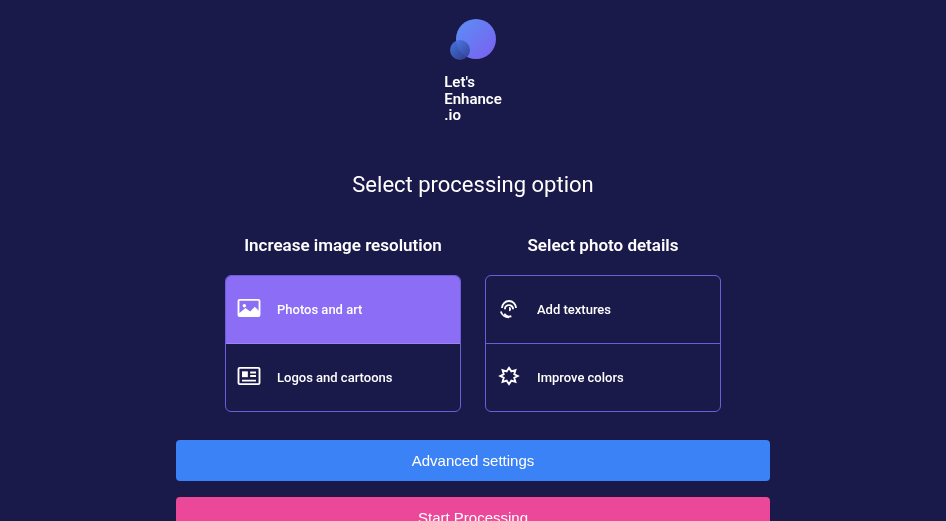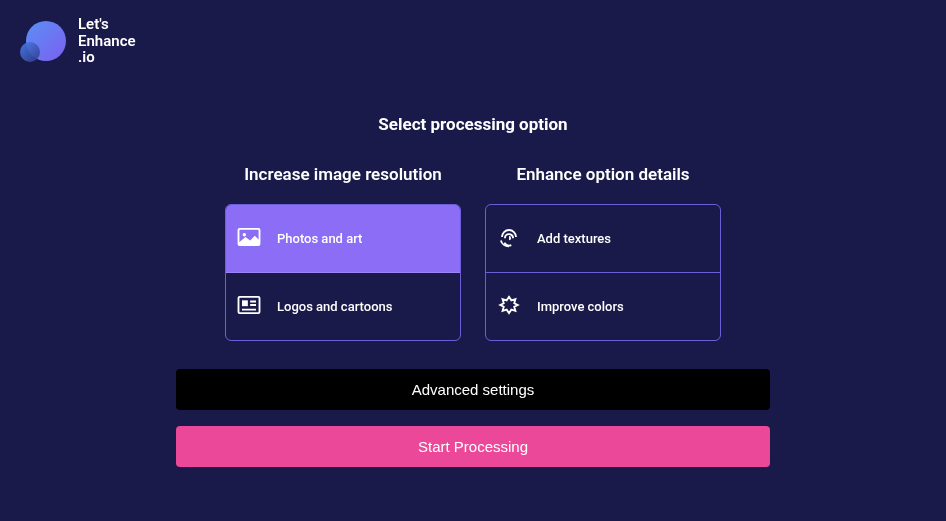--- a/index.html
+++ b/index.html
@@ -13,20 +13,21 @@
       background-color: #1a1a4a;
       font-family: -apple-system, BlinkMacSystemFont, 'Segoe UI', Roboto, sans-serif;
       color: #ffffff;
       overflow: hidden;
     }
     .header {
       display: flex;
       align-items: center;
       padding: 16px 20px;
       gap: 12px;
+      flex-direction: column;
     }
     .logo-icon {
       width: 46px;
       height: 46px;
       position: relative;
     }
     .logo-circle-big {
       width: 40px;
       height: 40px;
       border-radius: 50%;
@@ -51,23 +52,23 @@
       line-height: 1.1;
       white-space: pre-line;
     }
     .main {
       display: flex;
       flex-direction: column;
       align-items: center;
       padding-top: 32px;
     }
     .title {
-      font-size: 17px;
-      font-weight: 700;
-      margin-bottom: 30px;
+      font-size: 22px;
+      font-weight: 400;
+      margin-bottom: 38px;
     }
     .columns {
       display: flex;
       gap: 24px;
       margin-bottom: 28px;
     }
     .column {
       display: flex;
       flex-direction: column;
       align-items: center;
@@ -121,21 +122,21 @@
       width: 100%;
       padding: 12px;
       border: none;
       border-radius: 4px;
       font-size: 15px;
       font-weight: 500;
       cursor: pointer;
       text-align: center;
     }
     .btn-secondary {
-      background-color: #000000;
+      background-color: #3b82f6;
       color: #ffffff;
     }
     .btn-primary {
       background-color: #ec4899;
       color: #ffffff;
     }
   </style>
 </head>
 <body>
 
@@ -176,21 +177,21 @@
               <line x1="13" y1="12" x2="18" y2="12"></line>
               <line x1="6" y1="16" x2="18" y2="16"></line>
             </svg>
           </span>
           <span>Logos and cartoons</span>
         </div>
       </div>
     </div>
 
     <div class="column">
-      <div class="column-title">Enhance option details</div>
+      <div class="column-title">Select photo details</div>
       <div class="option-group">
         <div class="option">
           <span>
             <svg class="icon-svg" viewBox="0 0 24 24" fill="none" stroke="white" stroke-width="1.6">
               <path d="M6 12 A6 6 0 0 1 18 12"></path>
               <path d="M8.5 13 A3.5 3.5 0 0 1 15.5 13"></path>
               <path d="M12 12 A1 1 0 0 1 12 14"></path>
               <path d="M5 15 A7 7 0 0 0 12 20"></path>
               <path d="M8 17 A5 5 0 0 0 14 19"></path>
             </svg>

